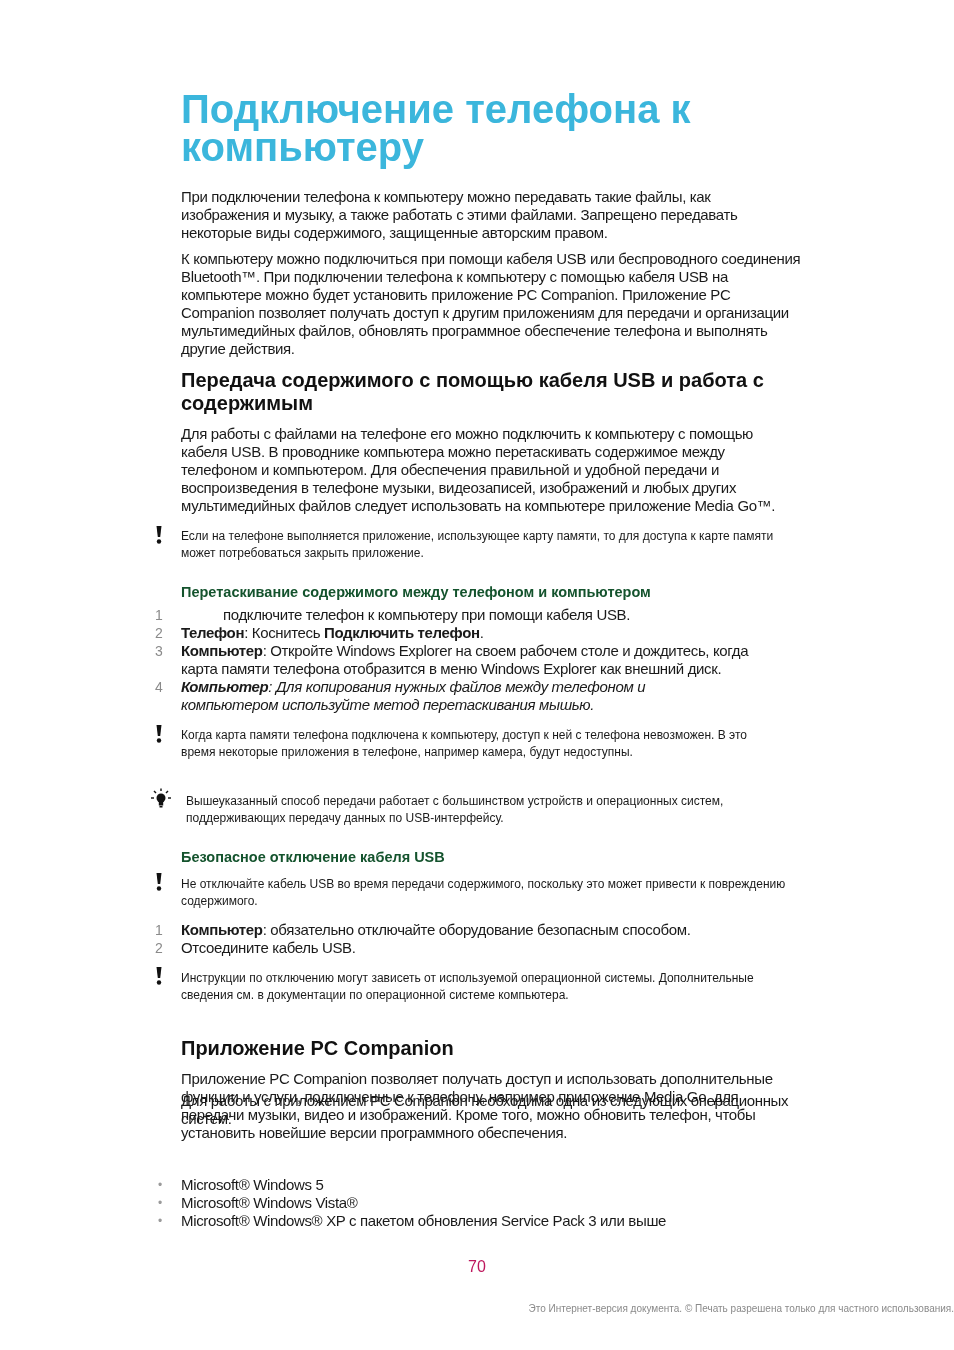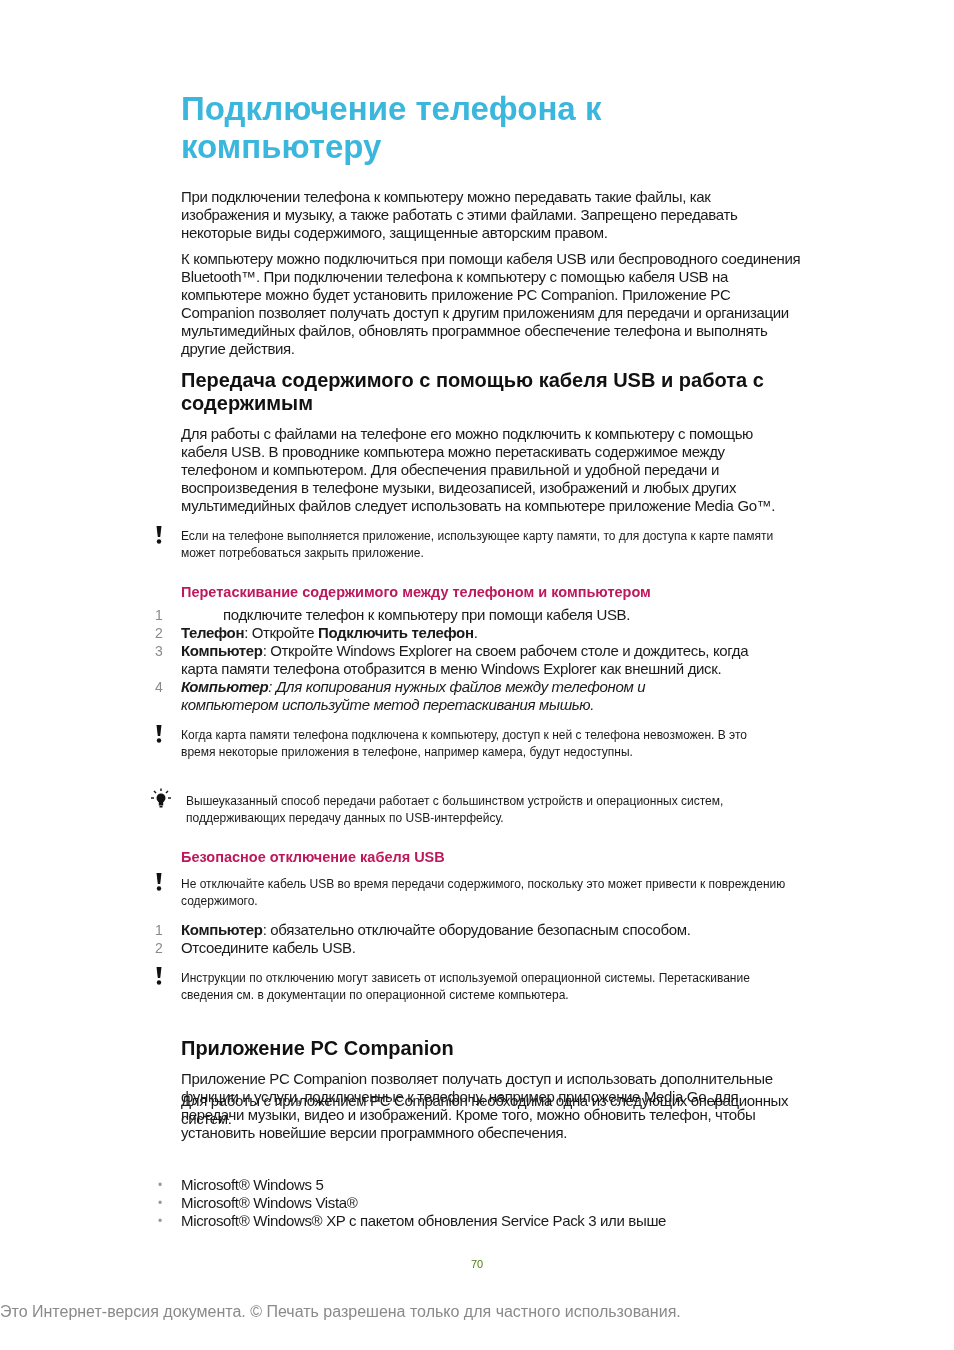--- a/index.html
+++ b/index.html
@@ -1,27 +1,27 @@
 <!DOCTYPE html>
 <html><head>
   <meta charset="utf-8">
   <style>
     html, body { margin: 0; padding: 0; background: #ffffff; }
     body { width: 954px; height: 1350px; position: relative; overflow: hidden; font-family: "Liberation Sans", sans-serif; color: #1a1a1a; }
     .abs { position: absolute; }
-    .h1 { left: 181px; top: 90px; width: 560px; font-size: 33px; line-height: 38px; font-weight: bold; color: #3bb6dc; margin: 0; }
+    .h1 { left: 181px; top: 90px; width: 560px; font-size: 40px; line-height: 38px; font-weight: bold; color: #3bb6dc; margin: 0; }
     .p { left: 181px; width: 620px; font-size: 15px; line-height: 18px; margin: 0; letter-spacing: -0.35px; }
     .h2 { left: 181px; width: 620px; font-size: 20px; line-height: 23px; font-weight: bold; color: #111; margin: 0; }
-    .h3 { left: 181px; font-size: 14.5px; line-height: 18px; color: #be185d; margin: 0; }
+    .h3 { left: 181px; font-size: 14.5px; line-height: 18px; color: #14532d; margin: 0; }
     .note { left: 181px; width: 620px; font-size: 12px; line-height: 16.5px; margin: 0; }
     .icon-bang { left: 154px; width: 10px; height: 20px; }
     .step-num { left: 155px; width: 14px; font-size: 14px; line-height: 18px; color: #8a8a8a; }
     .bullet { left: 158px; font-size: 12px; line-height: 18px; color: #9a9a9a; }
-    .pagenum { left: 0; width: 954px; text-align: center; top: 1258px; font-size: 11px; color: #4d7c0f; }
-    .footer { left: 0; width: 954px; text-align: left; top: 1303px; font-size: 16px; color: #8a8a8a; }
+    .pagenum { left: 0; width: 954px; text-align: center; top: 1258px; font-size: 16px; color: #be185d; }
+    .footer { left: 0; width: 954px; text-align: right; top: 1303px; font-size: 10px; color: #8a8a8a; }
     b { font-weight: bold; }
   </style>
 </head>
 <body>
 
 <h1 class="abs h1">Подключение телефона к компьютеру</h1>
 
 <p class="abs p" style="top:188px;">При подключении телефона к компьютеру можно передавать такие файлы, как изображения и музыку, а также работать с этими файлами. Запрещено передавать некоторые виды содержимого, защищенные авторским правом.</p>
 <p class="abs p" style="top:250px;">К компьютеру можно подключиться при помощи кабеля USB или беспроводного соединения Bluetooth™. При подключении телефона к компьютеру с помощью кабеля USB на компьютере можно будет установить приложение PC Companion. Приложение PC Companion позволяет получать доступ к другим приложениям для передачи и организации мультимедийных файлов, обновлять программное обеспечение телефона и выполнять другие действия.</p>
 
@@ -34,21 +34,21 @@
 </svg>
 <p class="abs note" style="top:528px;">Если на телефоне выполняется приложение, использующее карту памяти, то для доступа к карте памяти может потребоваться закрыть приложение.</p>
 
 <h3 class="abs h3" style="top:583px;">Перетаскивание содержимого между телефоном и компьютером</h3>
 
 <div class="abs" style="left:0; top:606px; width:954px;">
   <div class="abs step-num" style="top:0px;">1</div>
   <p class="abs p" style="top:0px;margin-left:42px;"><span>подключите телефон к компьютеру при помощи кабеля USB.</span></p>
 
   <div class="abs step-num" style="top:18px;">2</div>
-  <p class="abs p" style="top:18px;"><b>Телефон</b><span>: Откройте </span><b>Подключить телефон</b><span>.</span></p>
+  <p class="abs p" style="top:18px;"><b>Телефон</b><span>: Коснитесь </span><b>Подключить телефон</b><span>.</span></p>
 
   <div class="abs step-num" style="top:36px;">3</div>
   <p class="abs p" style="top:36px; width:580px;"><b>Компьютер</b><span>: Откройте Windows Explorer на своем рабочем столе и дождитесь, когда карта памяти телефона отобразится в меню Windows Explorer как внешний диск.</span></p>
 
   <div class="abs step-num" style="top:72px;">4</div>
   <p class="abs p" style="top:72px; width:540px;font-style:italic;"><b>Компьютер</b><span>: Для копирования нужных файлов между телефоном и компьютером используйте метод перетаскивания мышью.</span></p>
 </div>
 
 <svg class="abs icon-bang" style="top:724px;" viewBox="0 0 10 20">
   <path d="M2.5 1 H7.5 L6.2 12 H3.8 Z" fill="#111"></path>
@@ -81,21 +81,21 @@
   <p class="abs p" style="top:0px;"><b>Компьютер</b><span>: обязательно отключайте оборудование безопасным способом.</span></p>
 
   <div class="abs step-num" style="top:18px;">2</div>
   <p class="abs p" style="top:18px;"><span>Отсоедините кабель USB.</span></p>
 </div>
 
 <svg class="abs icon-bang" style="top:966px;" viewBox="0 0 10 20">
   <path d="M2.5 1 H7.5 L6.2 12 H3.8 Z" fill="#111"></path>
   <circle cx="5" cy="16.5" r="2.2" fill="#111"></circle>
 </svg>
-<p class="abs note" style="top:970px;">Инструкции по отключению могут зависеть от используемой операционной системы. Перетаскивание сведения см. в документации по операционной системе компьютера.</p>
+<p class="abs note" style="top:970px;">Инструкции по отключению могут зависеть от используемой операционной системы. Дополнительные сведения см. в документации по операционной системе компьютера.</p>
 
 <h2 class="abs h2" style="top:1037px;">Приложение PC Companion</h2>
 <p class="abs p" style="top:1070px;">Приложение PC Companion позволяет получать доступ и использовать дополнительные функции и услуги, подключенные к телефону, например приложение Media Go, для передачи музыки, видео и изображений. Кроме того, можно обновить телефон, чтобы установить новейшие версии программного обеспечения.</p>
 <p class="abs p" style="top:1092px;">Для работы с приложением PC Companion необходима одна из следующих операционных систем:</p>
 
 <div class="abs" style="left:0; top:1176px; width:954px;">
   <span class="abs bullet" style="top:0px;">•</span>
   <p class="abs p" style="top:0px;">Microsoft® Windows 5</p>
   <span class="abs bullet" style="top:18px;">•</span>
   <p class="abs p" style="top:18px;">Microsoft® Windows Vista®</p>

